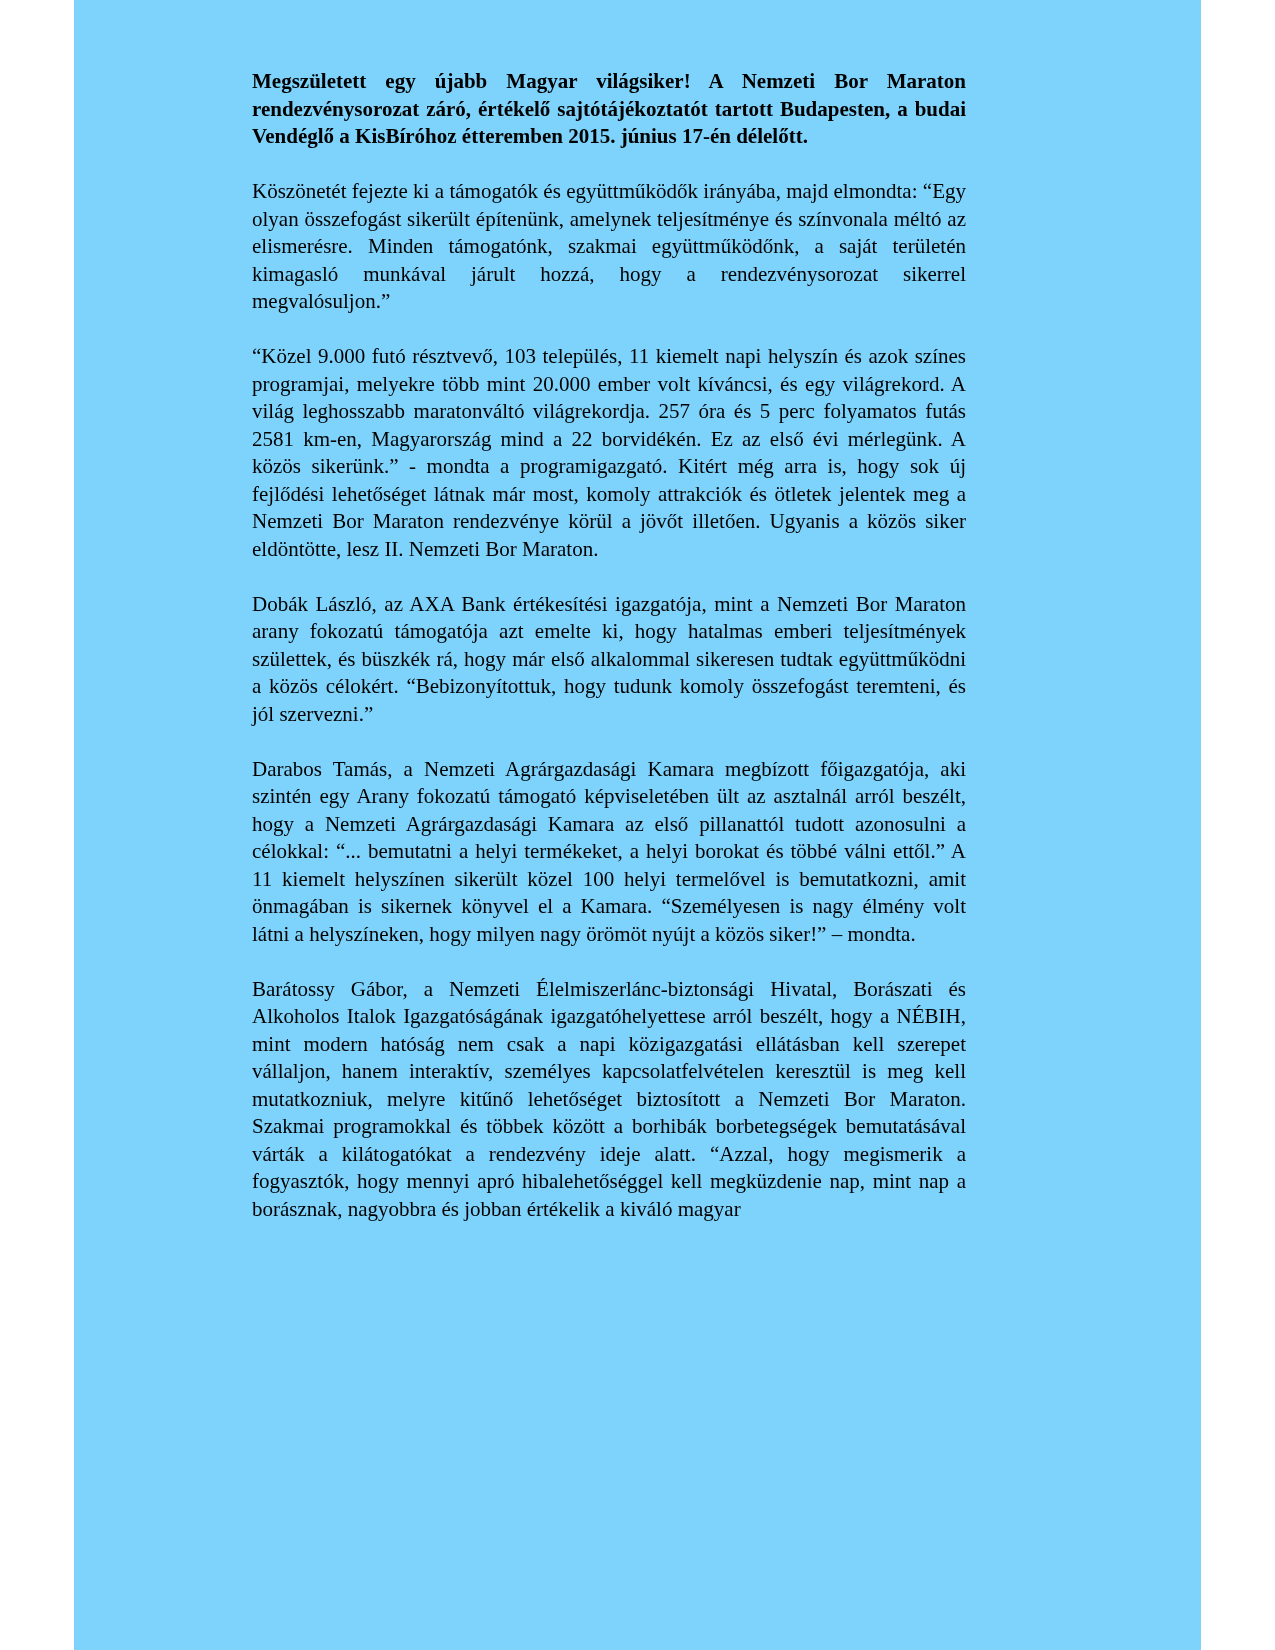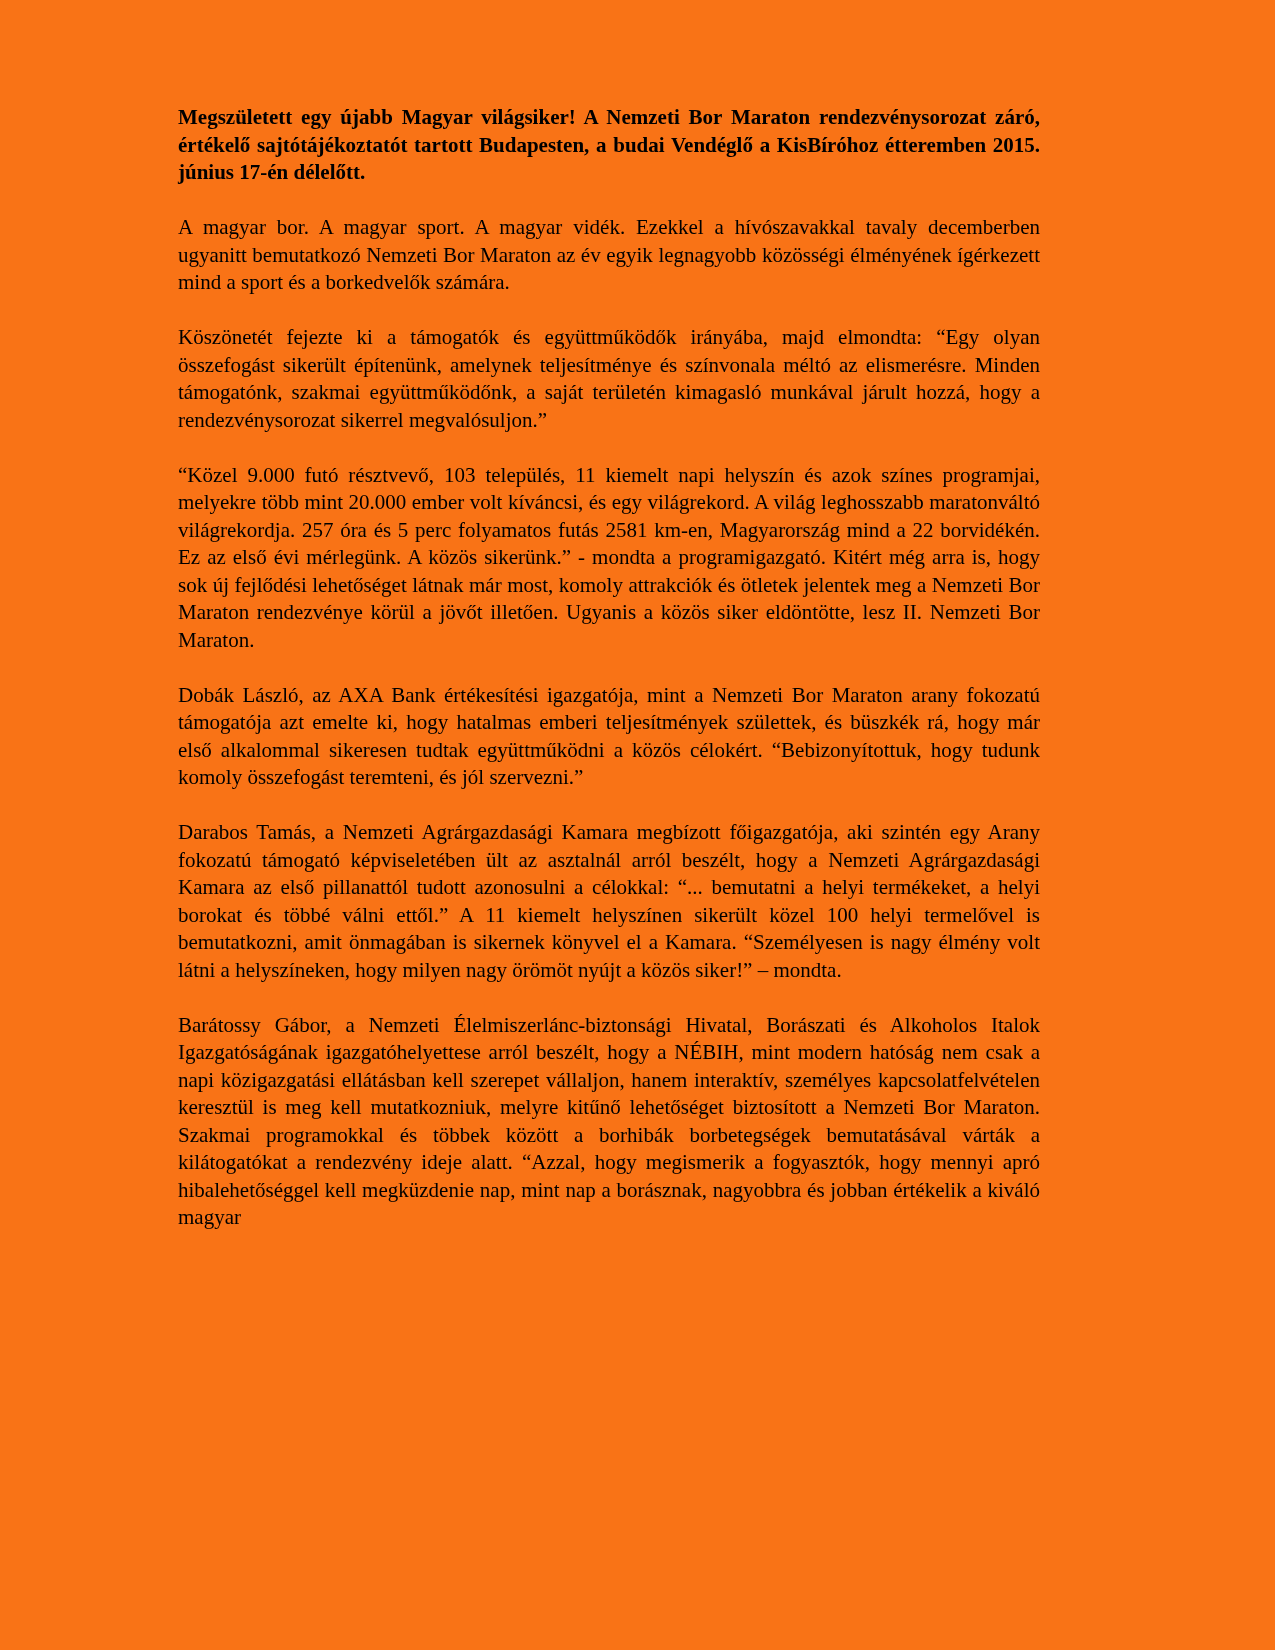--- a/index.html
+++ b/index.html
@@ -2,26 +2,26 @@
 <html><head>
 <meta charset="utf-8">
 <style>
   html, body {
     margin: 0;
     padding: 0;
     background: #ffffff;
   }
   .page {
     position: relative;
-    width: 1275px;
+    width: 1127px;
     height: 1650px;
     margin: 0 auto;
-    background: #f97316;
+    background: #7dd3fc;
     box-sizing: border-box;
-    padding: 104px 235px 60px 178px;
+    padding: 68px 235px 60px 178px;
     overflow: hidden;
     font-family: "Liberation Serif", "DejaVu Serif", serif;
     color: #000000;
   }
   .doc-title {
     font-size: 21px;
     line-height: 27.5px;
     font-weight: bold;
     text-align: justify;
     margin: 0 0 27.5px 0;
@@ -41,21 +41,20 @@
     font-style: normal;
   }
 </style>
 </head>
 <body>
 
 <div class="page">
   <h1 class="doc-title">Megszületett egy újabb Magyar világsiker! A Nemzeti Bor Maraton rendezvénysorozat záró, értékelő sajtótájékoztatót tartott Budapesten, a budai Vendéglő a KisBíróhoz étteremben 2015. június 17-én délelőtt.</h1>
   <div>
       <div class="block">
-        <p class="para"><span class="run normal">A magyar bor. A magyar sport. A magyar vidék. Ezekkel a hívószavakkal tavaly decemberben ugyanitt bemutatkozó Nemzeti Bor Maraton az év egyik legnagyobb közösségi élményének ígérkezett mind a sport és a borkedvelők számára.</span></p>
       </div>
       <div class="block">
         <p class="para"><span class="run normal">Köszönetét fejezte ki a támogatók és együttműködők irányába, majd elmondta: </span><span class="run italic">“Egy olyan összefogást sikerült építenünk, amelynek teljesítménye és színvonala méltó az elismerésre. Minden támogatónk, szakmai együttműködőnk, a saját területén kimagasló munkával járult hozzá, hogy a rendezvénysorozat sikerrel megvalósuljon.”</span></p>
       </div>
       <div class="block">
         <p class="para"><span class="run italic">“Közel 9.000 futó résztvevő, 103 település, 11 kiemelt napi helyszín és azok színes programjai, melyekre több mint 20.000 ember volt kíváncsi, és egy világrekord. A világ leghosszabb maratonváltó világrekordja. 257 óra és 5 perc folyamatos futás 2581 km-en, Magyarország mind a 22 borvidékén. Ez az első évi mérlegünk. A közös sikerünk.”</span><span class="run normal"> - mondta a programigazgató. Kitért még arra is, hogy sok új fejlődési lehetőséget látnak már most, komoly attrakciók és ötletek jelentek meg a Nemzeti Bor Maraton rendezvénye körül a jövőt illetően. Ugyanis a közös siker eldöntötte, lesz II. Nemzeti Bor Maraton.</span></p>
       </div>
       <div class="block">
         <p class="para"><span class="run normal">Dobák László, az AXA Bank értékesítési igazgatója, mint a Nemzeti Bor Maraton arany fokozatú támogatója azt emelte ki, hogy hatalmas emberi teljesítmények születtek, és büszkék rá, hogy már első alkalommal sikeresen tudtak együttműködni a közös célokért. </span><span class="run italic">“Bebizonyítottuk, hogy tudunk komoly összefogást teremteni, és jól szervezni.”</span></p>
       </div>

